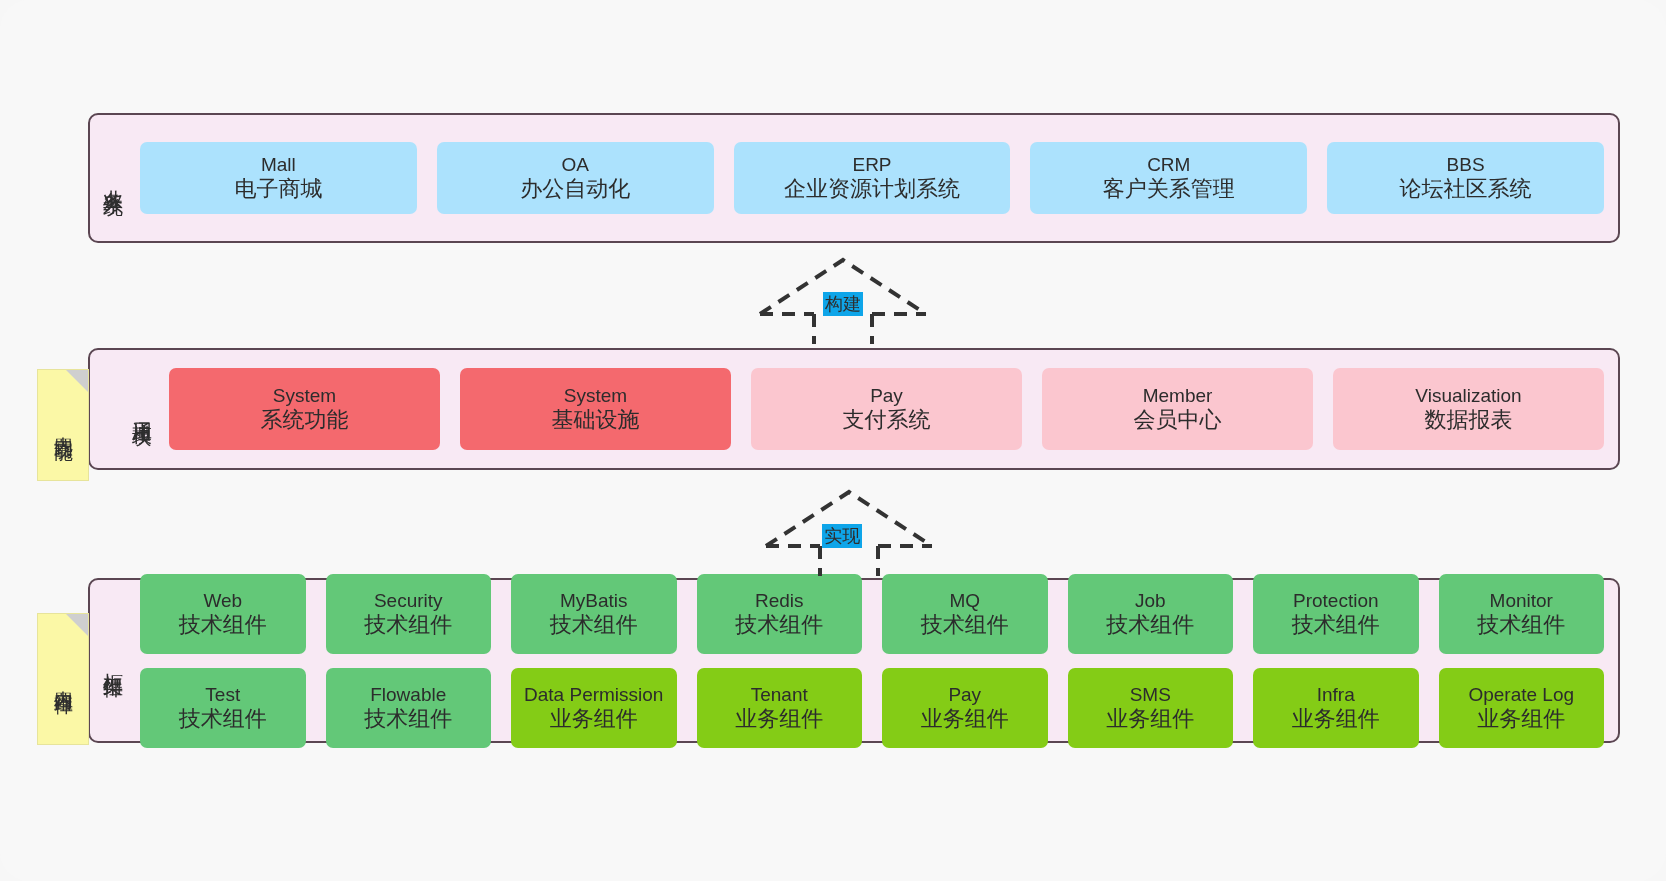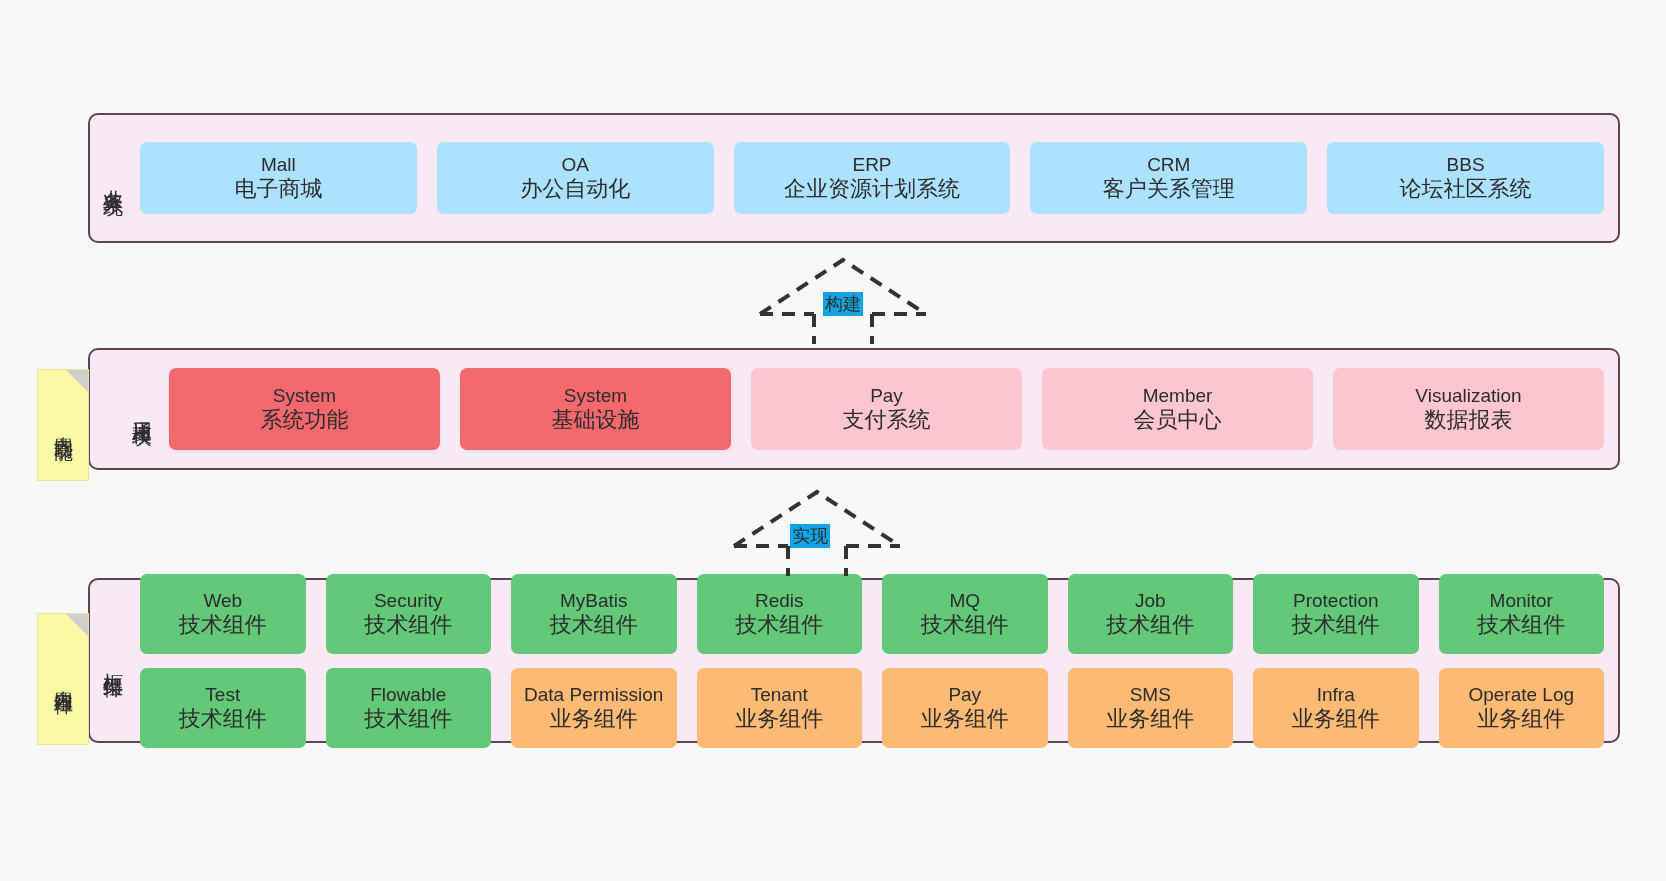--- a/index.html
+++ b/index.html
@@ -68,21 +68,21 @@
     min-width: 0;
   }
   .card .name { font-size: 19px; }
   .card .sub  { font-size: 22px; }
 
   
   .c-blue        { background: #ace2fd; }
   .c-red         { background: #f4696e; }
   .c-pink        { background: #fbc6cf; }
   .c-green       { background: #63c878; }
-  .c-green-light { background: #fdba74; }
+  .c-green-light { background: #84cc16; }
 
   
   #layer-business { left: 88px;  top: 113px; width: 1532px; height: 130px; }
   #layer-module   { left: 88px;  top: 348px; width: 1532px; height: 122px; padding-left: 29px; }
   #layer-frame    { left: 88px;  top: 578px; width: 1532px; height: 165px; }
 
   #layer-business .card { height: 72px; }
   #layer-module   .card { height: 82px; }
   #layer-frame    .card { height: 80px; }
 
@@ -110,21 +110,21 @@
     width: 0; height: 0;
     border-top: 22px solid #cfcfcf;
     border-left: 22px solid transparent;
   }
   #sticky-module { left: 37px; top: 369px; height: 112px; }
   #sticky-frame  { left: 37px; top: 613px; height: 132px; }
 
   
   .arrow-group { position: absolute; z-index: 3; }
   #arrow-build   { left: 758px; top: 258px; width: 170px; height: 86px; }
-  #arrow-impl    { left: 732px; top: 490px; width: 170px; height: 86px; }
+  #arrow-impl    { left: 764px; top: 490px; width: 170px; height: 86px; }
   .arrow-group svg { display: block; overflow: visible; }
   .arrow-label {
     position: absolute;
     left: 50%;
     transform: translateX(-50%);
     top: 34px;
     font-size: 18px;
     color: #2e2e2e;
     background: #0ea5e9;
     padding: 0 2px;

